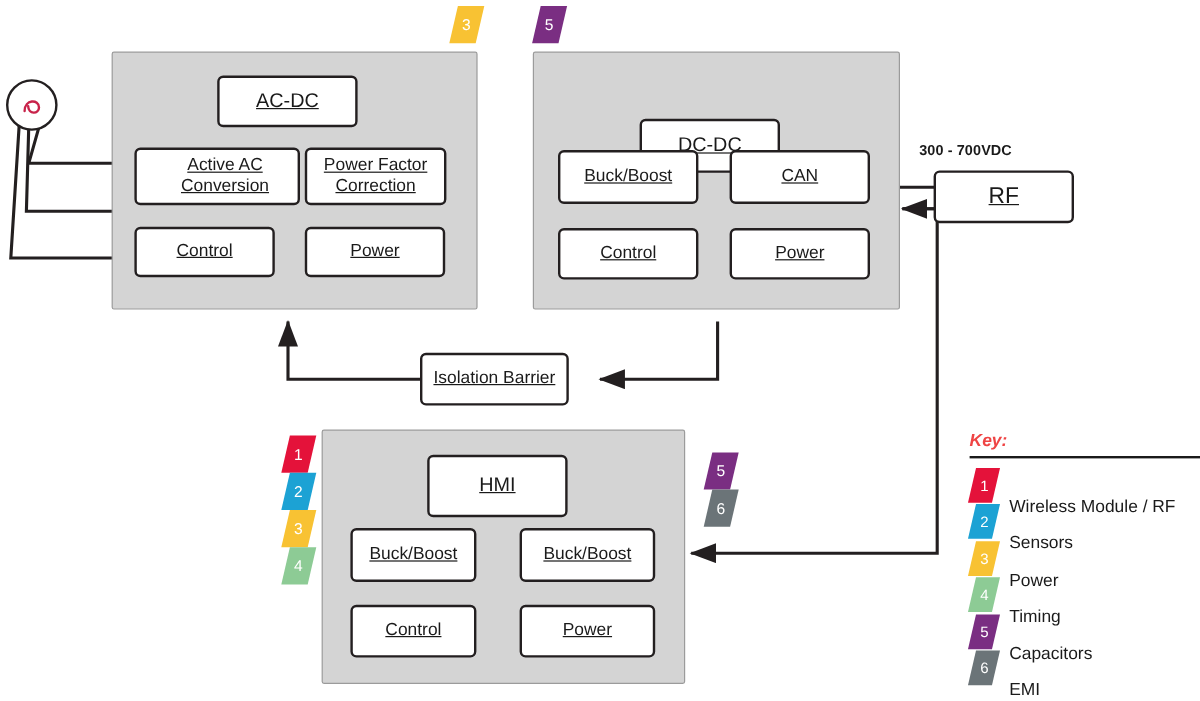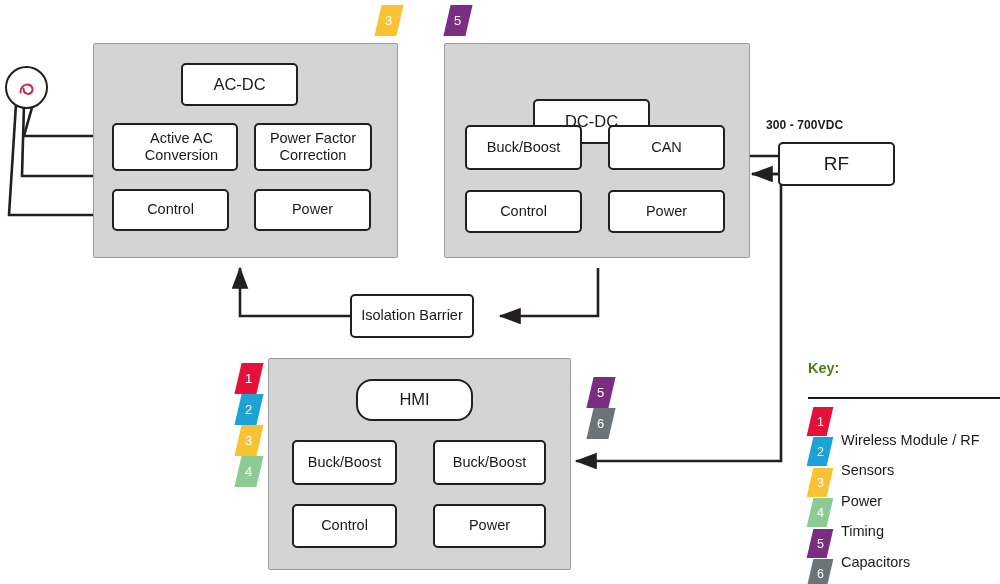--- a/index.html
+++ b/index.html
@@ -37,20 +37,21 @@
     border-radius: 5px;
     box-sizing: border-box;
     display: flex;
     align-items: center;
     justify-content: center;
     text-align: center;
     font-size: 15.5px;
     line-height: 1.18;
     color: #1a1a1a;
     padding: 2px 3px;
+    text-decoration: underline;
   }
   .block.small { font-size: 14.5px; }
 
   
   #wires {
     position: absolute;
     left: 0; top: 0;
     width: 1000px;
     height: 584px;
     pointer-events: none;
@@ -85,22 +86,23 @@
   
   #key {
     position: absolute;
     left: 808px;
     top: 360px;
     width: 190px;
   }
   #key .key-title {
     font-size: 14.5px;
     font-weight: bold;
-    color: #4d7c0f;
-    margin-bottom: 21px;
+    color: #ef4444;
+    margin-bottom: 4px;
+    font-style: italic;
   }
   #key .key-rule {
     height: 2px;
     background: #1a1a1a;
     width: 192px;
     margin-bottom: 7px;
   }
   .key-row {
     display: flex;
     align-items: center;
@@ -161,21 +163,21 @@
               border:2.2px solid #231f20; border-radius:50%; background:#ffffff;
               display:flex; align-items:center; justify-content:center;">
     <svg width="26" height="26" viewBox="0 0 26 26">
       <path d="M6.5 17.5 C6.5 7.5, 18.5 7.5, 18.5 14.5 C18.5 20.5, 9.5 20.5, 9.5 13.5" stroke="#C8234A" stroke-width="2" fill="none" stroke-linecap="round"></path>
     </svg>
   </div>
 
   <div class="module" style="left:93px; top:43px; width:305px; height:215px;">
   </div>
   <div class="block" style="left:181px; top:63px; width:117px; height:43px; font-size:16.5px;">AC-DC</div>
-  <div class="block small" style="left:112px; top:123px; width:126px; height:48px;padding-left:16px;">Active AC Conversion</div>
+  <div class="block small" style="left:112px; top:123px; width:138px; height:48px;padding-left:16px;">Active AC Conversion</div>
   <div class="block small" style="left:254px; top:123px; width:118px; height:48px;">Power Factor Correction</div>
   <div class="block small" style="left:112px; top:189px; width:117px; height:42px;">Control</div>
   <div class="block small" style="left:254px; top:189px; width:117px; height:42px;">Power</div>
 
   <div class="badge" style="left:378px; top:5px; background:#F8C233;">
     <span>3</span>
   </div>
 
   <div class="module" style="left:444px; top:43px; width:306px; height:215px;">
   </div>
@@ -189,21 +191,21 @@
     <span>5</span>
   </div>
 
   <div class="volt-label" style="left:766px; top:118px;">300 - 700VDC</div>
   <div class="block" style="left:778px; top:142px; width:117px; height:44px; font-size:19px;">RF</div>
 
   <div class="block small" style="left:350px; top:294px; width:124px; height:44px;">Isolation Barrier</div>
 
   <div class="module" style="left:268px; top:358px; width:303px; height:212px;">
   </div>
-  <div class="block" style="left:356px; top:379px; width:117px; height:42px; font-size:16.5px;border-radius:16px;">HMI</div>
+  <div class="block" style="left:356px; top:379px; width:117px; height:52px; font-size:16.5px;">HMI</div>
   <div class="block small" style="left:292px; top:440px; width:105px; height:45px;">Buck/Boost</div>
   <div class="block small" style="left:433px; top:440px; width:113px; height:45px;">Buck/Boost</div>
   <div class="block small" style="left:292px; top:504px; width:105px; height:44px;">Control</div>
   <div class="block small" style="left:433px; top:504px; width:113px; height:44px;">Power</div>
 
   <div class="badge" style="left:238px; top:363px; background:#E4123A;">
     <span>1</span>
   </div>
   <div class="badge" style="left:238px; top:394px; background:#1CA2D4;">
     <span>2</span>

